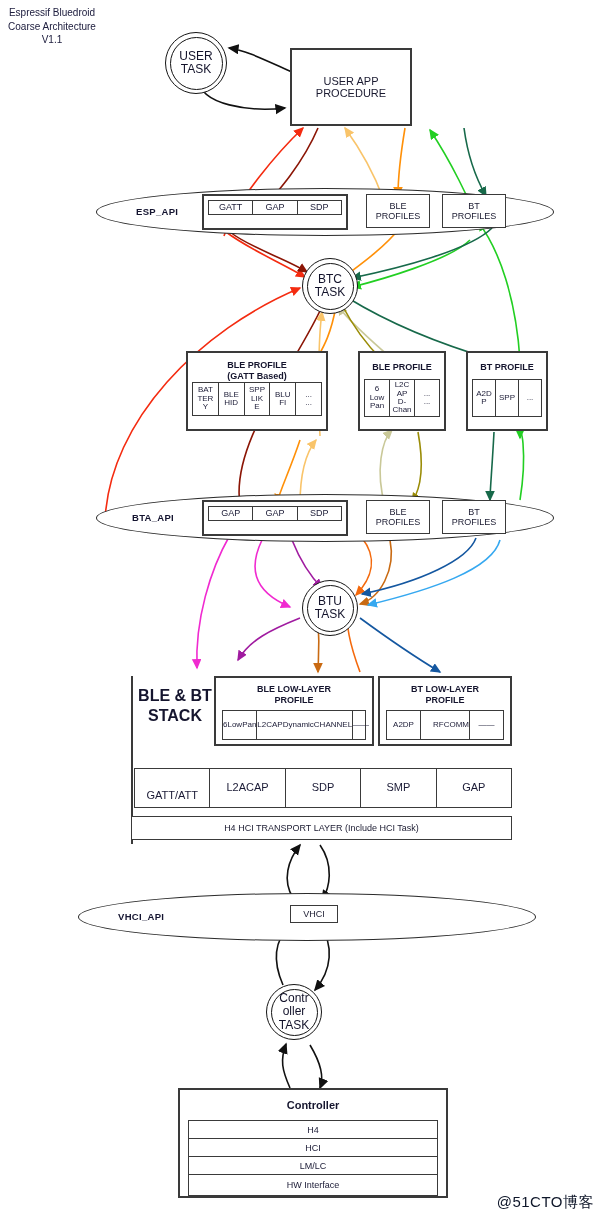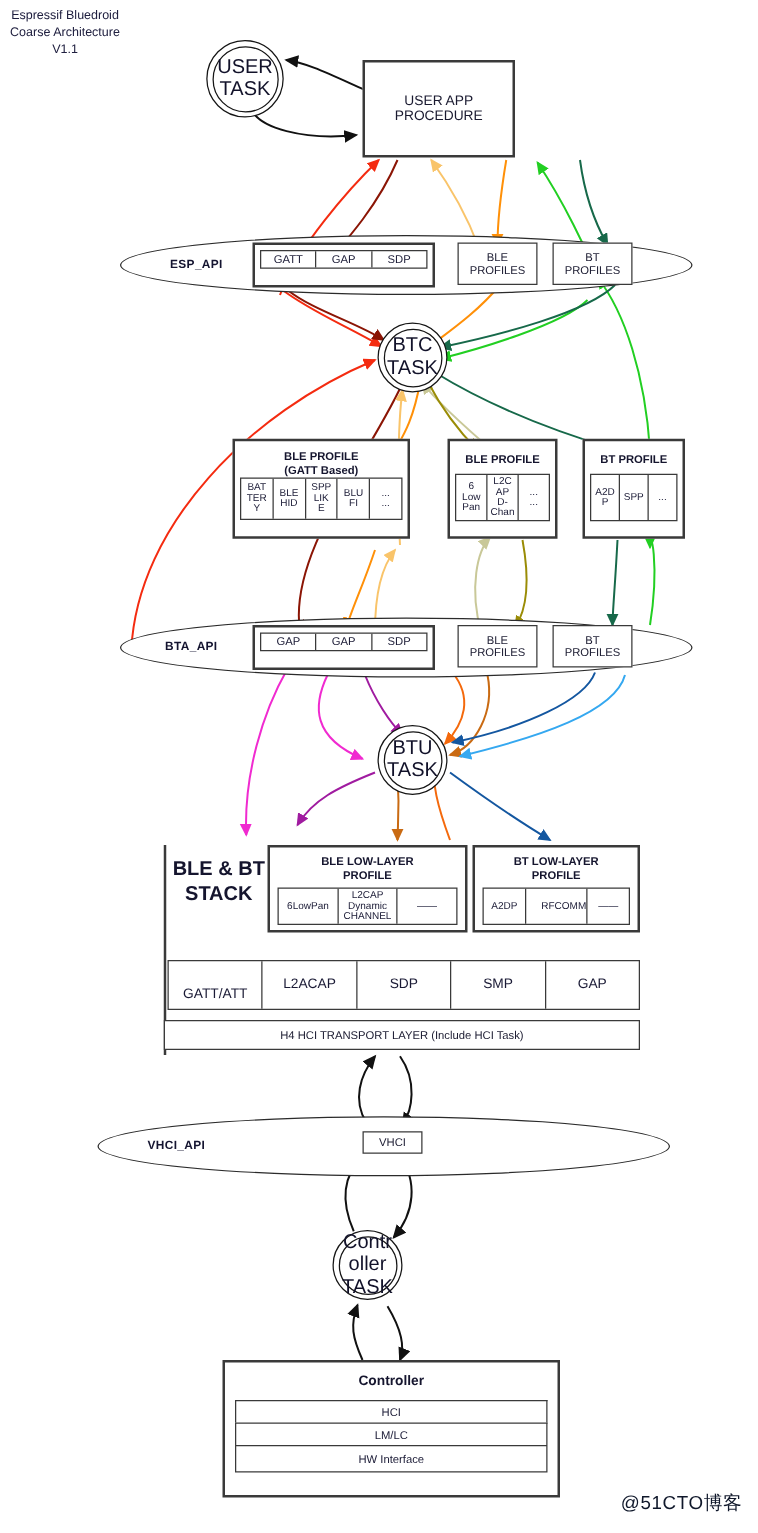--- a/index.html
+++ b/index.html
@@ -71,21 +71,21 @@
     font-weight:bold;
     font-size:9.5px;
     letter-spacing:.3px;
     color:#141430;
     z-index:6;
   }
 
   
   .t8{font-size:8px;}
   .t9{font-size:9px;}
-  .t10{font-size:16px;}
+  .t10{font-size:12px;}
   .t11{font-size:11px;}
   .t12{font-size:16px;}
   .bold{font-weight:bold;}
 
   
   .strip{
     position:absolute;
     box-sizing:border-box;
     display:flex;
     border:1.6px solid #3a3a3a;
@@ -437,21 +437,21 @@
   <div class="group" style="left:214px;top:676px;width:160px;height:70px;">
     <div class="group-title t9" style="top:6px;">
       <div>BLE LOW-LAYER</div>
       <div>PROFILE</div>
     </div>
   </div>
   <div class="strip t8" id="ble-low-strip" style="left:222px;top:710px;width:144px;height:30px;">
       <div style="flex-direction: column;">
         <span style="display: block;">6LowPan</span>
       </div>
-      <div style="flex-direction: column;">
+      <div style="flex-direction: row;">
         <span style="display: block;">L2CAP</span>
         <span style="display: block;">Dynamic</span>
         <span style="display: block;">CHANNEL</span>
       </div>
       <div style="flex-direction: column;">
         <span style="display: block;">——</span>
       </div>
     </div>
 
   <div class="group" style="left:378px;top:676px;width:134px;height:70px;">
@@ -506,19 +506,20 @@
     <span class="tlabel">oller</span>
     <span class="tlabel">TASK</span>
   </div>
 
   <div class="group" style="left:178px;top:1088px;width:270px;height:110px;">
     <div class="group-title t11" style="top:9px;">
       <div>Controller</div>
     </div>
   </div>
   <div id="controller-rows" style="position:absolute;left:188px;top:1120px;width:250px;z-index:6;">
+      <div class="t9" style="border-top: 1.5px solid rgb(58, 58, 58); border-right: 1.5px solid rgb(58, 58, 58); border-left: 1.5px solid rgb(58, 58, 58); border-image: initial; border-bottom: none; height: 17px; display: flex; align-items: center; justify-content: center; background: rgb(255, 255, 255); color: rgb(26, 26, 53);">H4</div>
       <div class="t9" style="border-top: 1.5px solid rgb(58, 58, 58); border-right: 1.5px solid rgb(58, 58, 58); border-left: 1.5px solid rgb(58, 58, 58); border-image: initial; border-bottom: none; height: 17px; display: flex; align-items: center; justify-content: center; background: rgb(255, 255, 255); color: rgb(26, 26, 53);">HCI</div>
       <div class="t9" style="border-top: 1.5px solid rgb(58, 58, 58); border-right: 1.5px solid rgb(58, 58, 58); border-left: 1.5px solid rgb(58, 58, 58); border-image: initial; border-bottom: none; height: 17px; display: flex; align-items: center; justify-content: center; background: rgb(255, 255, 255); color: rgb(26, 26, 53);">LM/LC</div>
       <div class="t9" style="border: 1.5px solid rgb(58, 58, 58); height: 20px; display: flex; align-items: center; justify-content: center; background: rgb(255, 255, 255); color: rgb(26, 26, 53);">HW Interface</div>
     </div>
 
   <div class="watermark">@51CTO博客</div>
 </div>
 
 </body></html>

